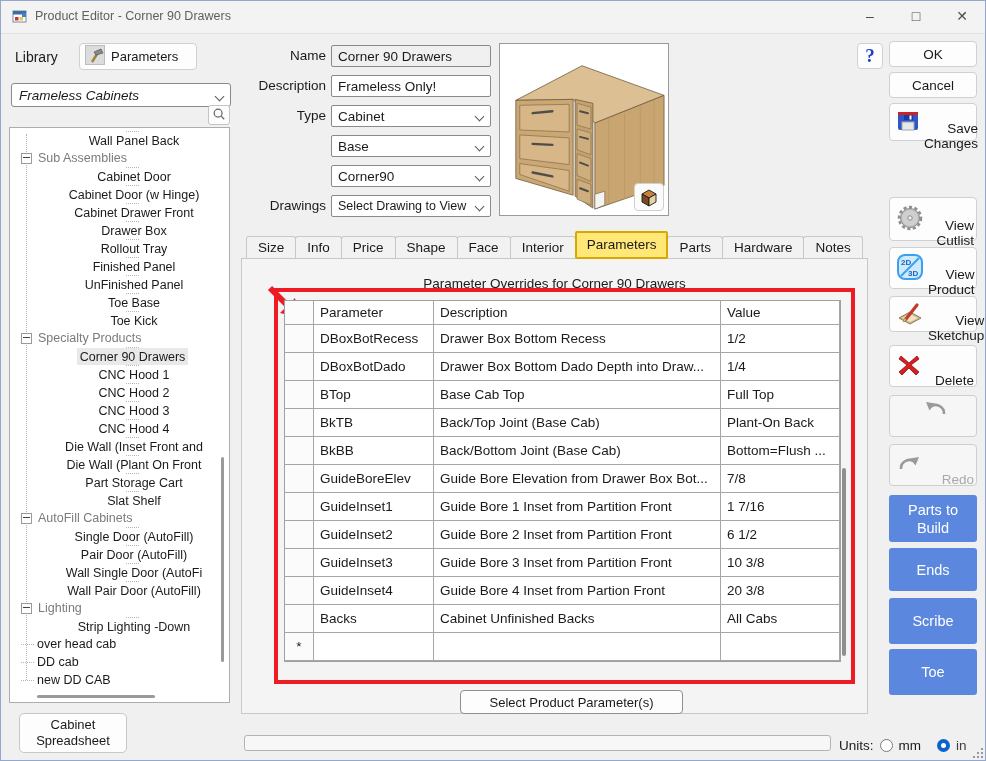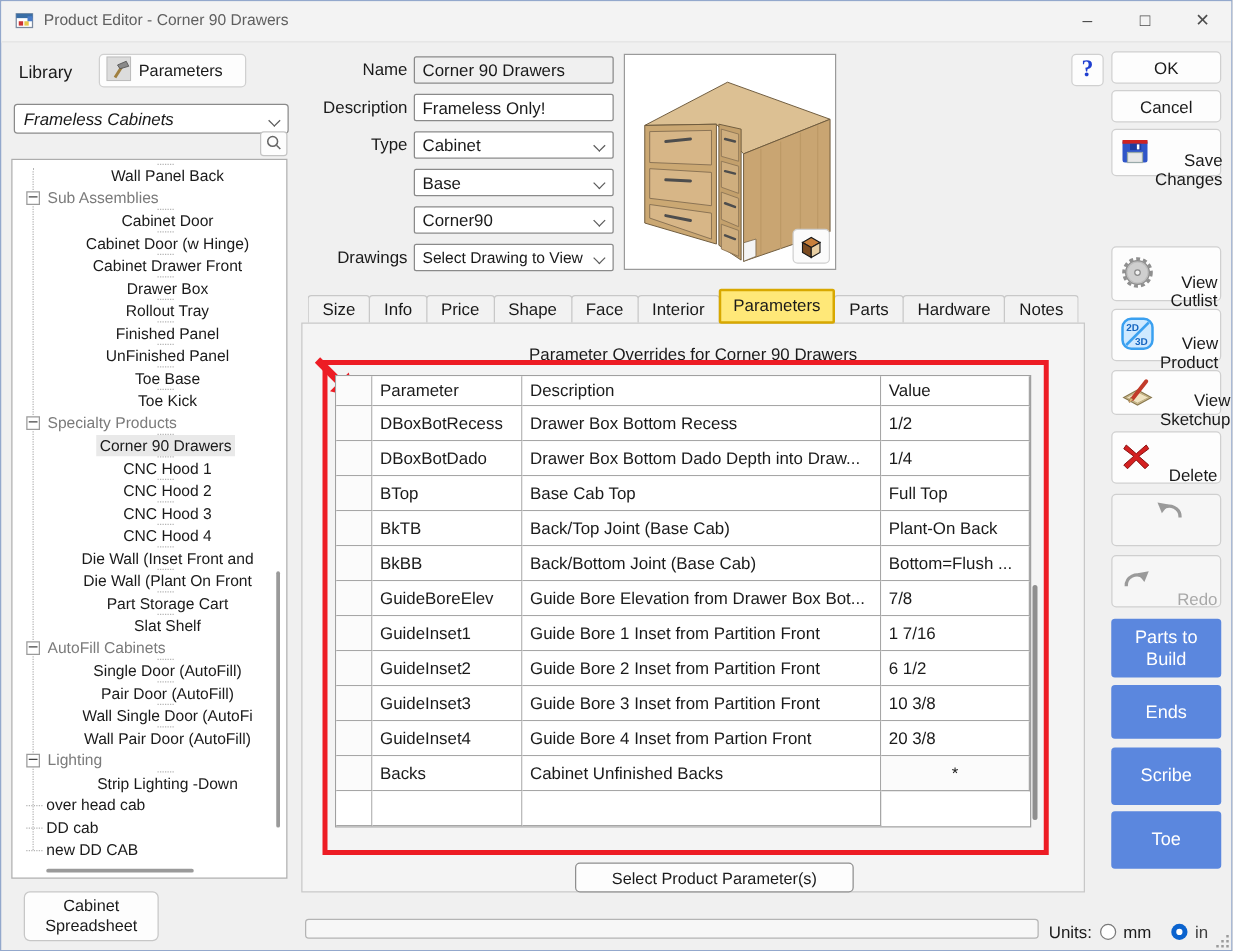--- a/index.html
+++ b/index.html
@@ -46,21 +46,21 @@
   #cube-btn{position:absolute;right:4px;bottom:4px;width:28px;height:26px;background:#fbfbfb;border:1px solid #d0d0d0;border-radius:4px;
             display:flex;align-items:center;justify-content:center;}
   
   #tab-strip{position:absolute;left:245px;top:233px;display:flex;align-items:flex-end;height:25px;}
   .tab{padding:3px 11px 4px 11px;border:1px solid #c8c8c8;border-bottom:none;background:#f2f2f2;font-size:13.5px;
        border-radius:3px 3px 0 0;margin-right:-1px;color:#1a1a1a;}
   .tab.active{background:#ffe878;border:2px solid #d8a800;padding:4px 10px 5px 10px;position:relative;z-index:2;border-radius:2px;}
   #tabpage{position:absolute;left:240px;top:257px;width:627px;height:456px;background:#f4f4f4;border:1px solid #c8c8c8;box-sizing:border-box;}
   #grid-title{position:absolute;left:0;right:0;top:17px;text-align:center;font-size:13.5px;color:#1a1a1a;}
   
-  #red-rect{position:absolute;left:16px;top:29px;width:581px;height:396px;border:4px solid #ed1c24;box-sizing:border-box;}
+  #red-rect{position:absolute;left:32px;top:29px;width:581px;height:396px;border:4px solid #ed1c24;box-sizing:border-box;}
   #red-arrow{position:absolute;left:-14px;top:-10px;width:46px;height:46px;}
   
   #grid-wrap{position:absolute;left:6px;top:8px;}
   .ptable{display:grid;grid-template-columns:29px 120px 287px 119px;background:#fff;border:1px solid #a0a0a0;}
   .pc{box-sizing:border-box;border-right:1px solid #a6a6a6;border-bottom:1px solid #a6a6a6;background:#fff;
       display:flex;align-items:center;padding:0 6px;font-size:13.5px;overflow:hidden;white-space:nowrap;}
   .pc.hdr{height:24px;}
   .pc.cell{height:28px;}
   .pc.rowhdr{background:#fbfbfb;justify-content:center;padding:0;}
   #grid-vscroll{position:absolute;right:5px;top:176px;width:4px;height:188px;background:#8f8f8f;border-radius:2px;}
@@ -390,20 +390,21 @@
             <div class="pc cell">GuideInset3</div>
             <div class="pc cell">Guide Bore 3 Inset from Partition Front</div>
             <div class="pc cell">10 3/8</div>
             <div class="pc cell rowhdr"></div>
             <div class="pc cell">GuideInset4</div>
             <div class="pc cell">Guide Bore 4 Inset from Partion Front</div>
             <div class="pc cell">20 3/8</div>
             <div class="pc cell rowhdr"></div>
             <div class="pc cell">Backs</div>
             <div class="pc cell">Cabinet Unfinished Backs</div>
+            <div class="pc cell">All Cabs</div>
             <div class="pc cell rowhdr">*</div>
             <div class="pc cell"></div>
             <div class="pc cell"></div>
             <div class="pc cell"></div>
           </div>
       </div>
       <div id="grid-vscroll"></div>
     </div>
     <div id="btn-selectparams" class="btn">Select Product Parameter(s)</div>
   </div>

